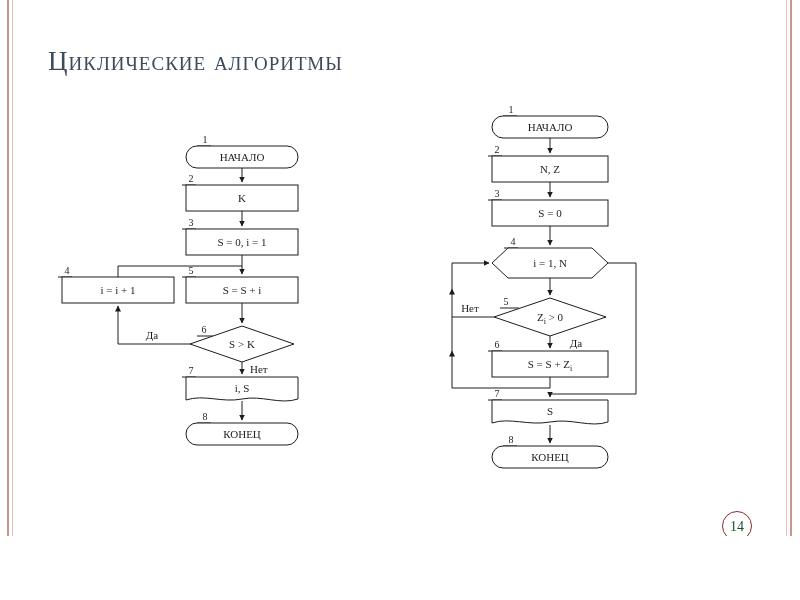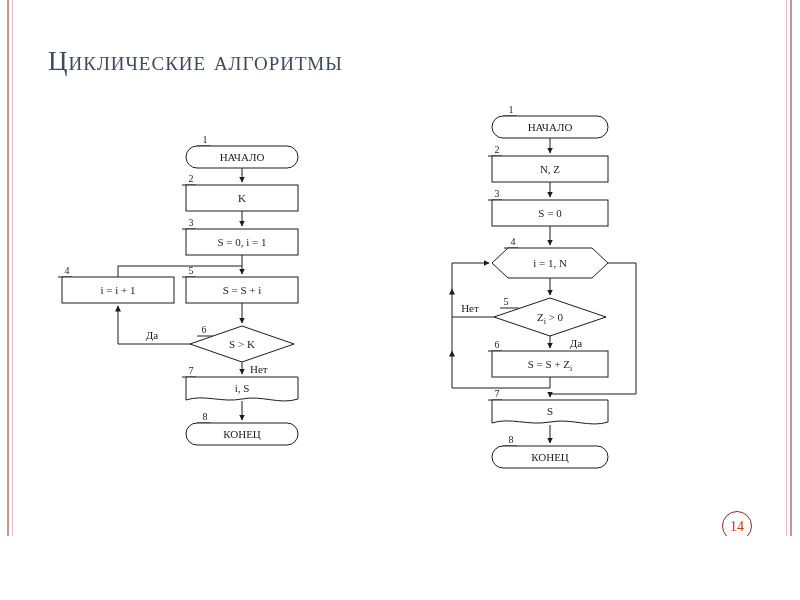--- a/index.html
+++ b/index.html
@@ -9,21 +9,21 @@
   }
   .edge-line{position:absolute;top:0;height:600px;}
   #title{
     position:absolute;left:48px;top:46px;
     font-size:27px;font-variant:small-caps;letter-spacing:1px;
     color:#3e4a5a;white-space:nowrap;
   }
   #page-badge{
     position:absolute;left:722px;top:511px;width:30px;height:30px;
     border:1.5px solid #8a2a2a;border-radius:50%;
-    color:#c2410c;font-size:14px;line-height:30px;text-align:center;
+    color:#14532d;font-size:14px;line-height:30px;text-align:center;
     background:#ffffff;box-sizing:border-box;
   }
   svg{position:absolute;left:0;top:0;}
   svg text{font-family:"Liberation Serif", serif;fill:#1c1c1c;}
   .node-label{font-size:11px;}
   .node-num{font-size:10px;}
   .edge-label{font-size:11px;}
   .shape{fill:#ffffff;stroke:#1c1c1c;stroke-width:1;}
   .line{fill:none;stroke:#1c1c1c;stroke-width:1;}
 </style>

